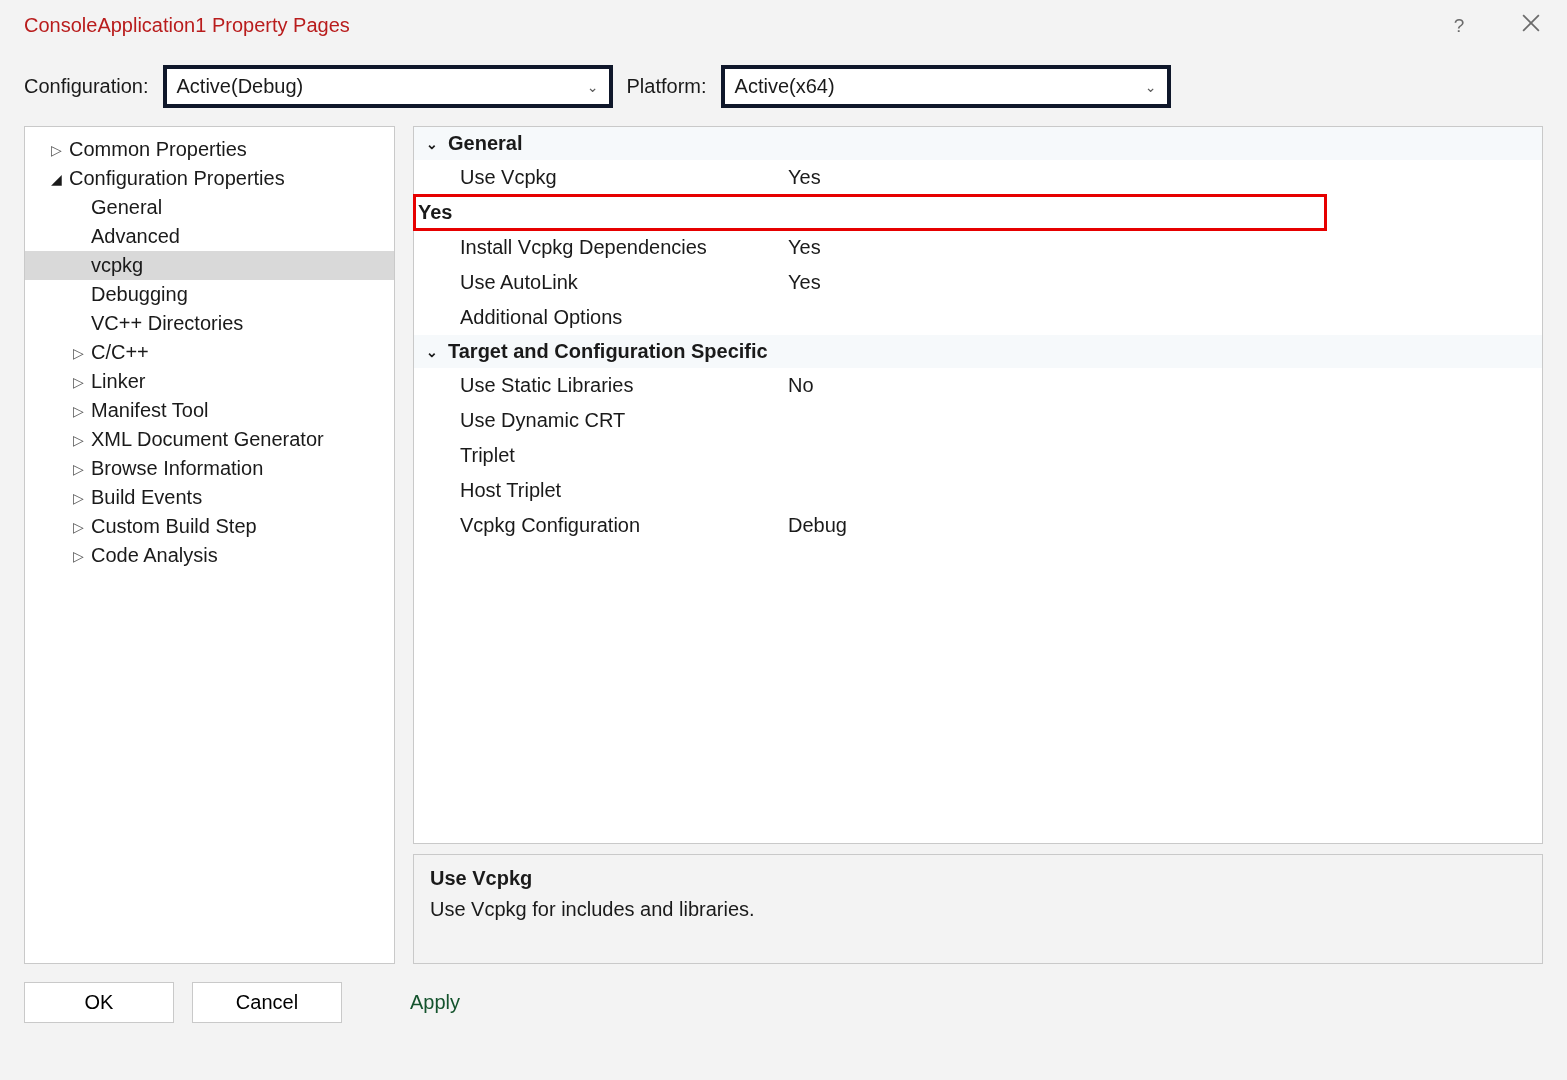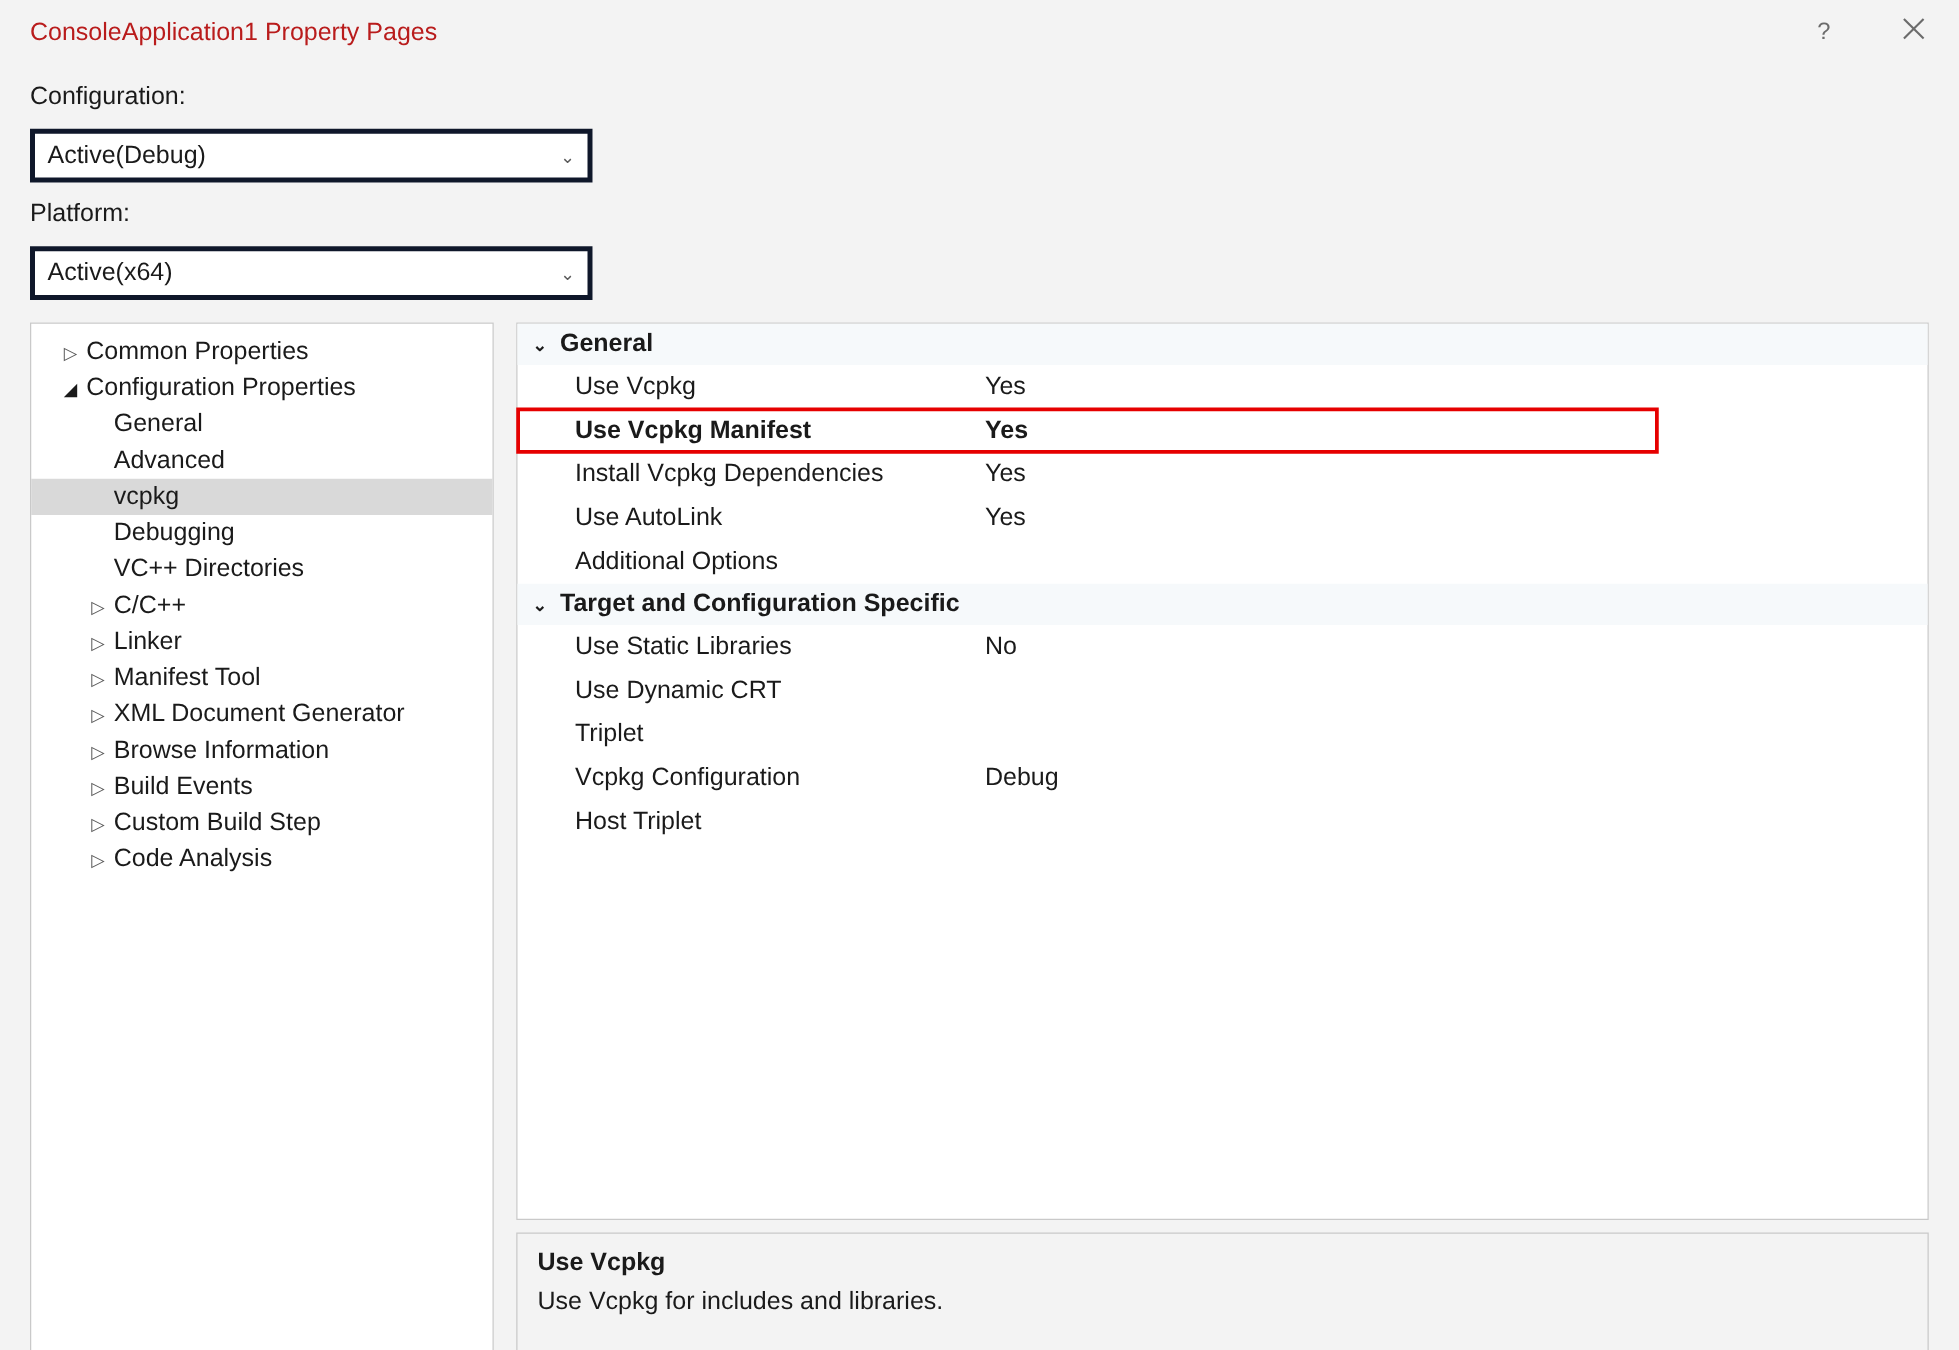--- a/index.html
+++ b/index.html
@@ -18,24 +18,23 @@
   justify-content: space-between;
   padding: 14px 24px 10px 24px;
   background: #f3f3f3;
 }
 .titlebar .title { color: #b91c1c; font-size: 20px; }
 .titlebar .controls { display: flex; gap: 48px; align-items: center; }
 .titlebar .help, .titlebar .close { color: #6b6b6b; width: 24px; text-align: center; }
 .titlebar .close svg { width: 18px; height: 18px; }
 .topbar {
   display: flex;
-  align-items: flex-start;
+  align-items: center;
   gap: 14px;
   padding: 18px 24px 18px 24px;
-  flex-direction: column;
 }
 .topbar label { font-size: 20px; }
 .select {
   border: 4px solid #0f172a;
   background: #fff;
   padding: 6px 10px;
   display: flex;
   align-items: center;
   justify-content: space-between;
   font-size: 20px;
@@ -231,21 +230,20 @@
     <div class="propgrid">
       <div class="grouphdr">
           <span class="chev">⌄</span>
           <span>General</span>
         </div>
       <div class="proprow">
           <div class="plabel">Use Vcpkg</div>
           <div class="pvalue">Yes</div>
         </div>
       <div class="proprow highlight">
-          <div class="plabel">Use Vcpkg Manifest</div>
           <div class="pvalue">Yes</div>
         </div>
       <div class="proprow">
           <div class="plabel">Install Vcpkg Dependencies</div>
           <div class="pvalue">Yes</div>
         </div>
       <div class="proprow">
           <div class="plabel">Use AutoLink</div>
           <div class="pvalue">Yes</div>
         </div>
@@ -263,26 +261,26 @@
         </div>
       <div class="proprow">
           <div class="plabel">Use Dynamic CRT</div>
           <div class="pvalue"></div>
         </div>
       <div class="proprow">
           <div class="plabel">Triplet</div>
           <div class="pvalue"></div>
         </div>
       <div class="proprow">
+          <div class="plabel">Host Triplet</div>
+          <div class="pvalue"></div>
+        </div>
+      <div class="proprow">
           <div class="plabel">Vcpkg Configuration</div>
           <div class="pvalue">Debug</div>
-        </div>
-      <div class="proprow">
-          <div class="plabel">Host Triplet</div>
-          <div class="pvalue"></div>
         </div>
     </div>
 
     <div class="descbox">
       <div class="dtitle">Use Vcpkg</div>
       <div class="dtext">Use Vcpkg for includes and libraries.</div>
     </div>
   </div>
 </div>
 

